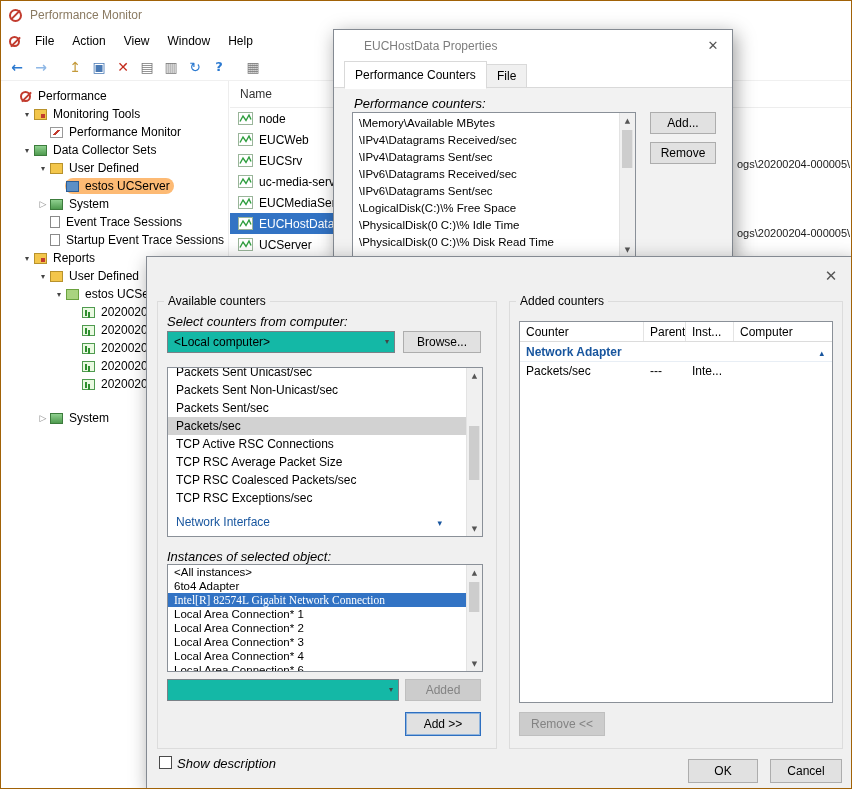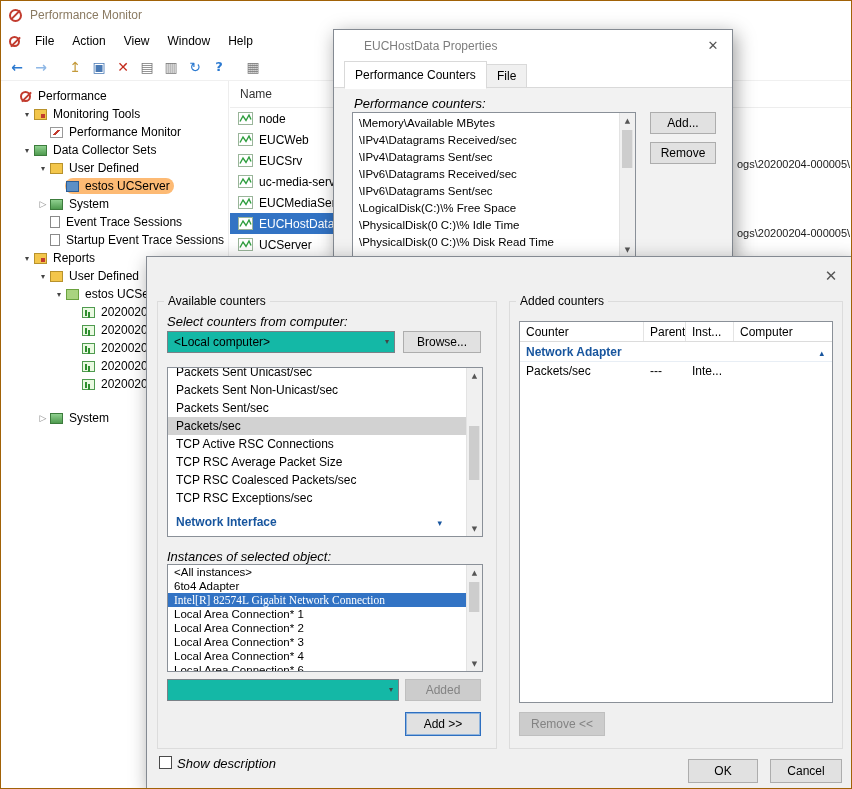--- a/index.html
+++ b/index.html
@@ -86,21 +86,21 @@
   .combo .arrow { position:absolute; right:5px; top:50%; transform:translateY(-52%); font-family:"DejaVu Sans",sans-serif; font-size:8px; color:#444; }
 
   
   .addc { left:145px; top:255px; width:707px; height:533px; z-index:10; }
   .group { position:absolute; border:1px solid #dcdcdc; }
   .grouplabel { position:absolute; top:-8px; left:6px; background:#f0f0f0; padding:0 4px; }
 
   .clist-inner { margin-top:-5px; }
   .crow { height:18px; line-height:18px; padding-left:8px; white-space:nowrap; }
   .crow.gsel { background:#d2d2d2; }
-  .crow.obj { color:#17559e; font-weight:bold; margin-top:6px; position:relative; }
+  .crow.obj { color:#17559e; font-weight:normal; margin-top:6px; position:relative; }
   .crow.obj .oc { position:absolute; right:24px; top:1px; font-family:"DejaVu Sans",sans-serif; font-size:9px; }
 
   .irow { height:14px; line-height:14px; padding-left:6px; font-size:11.5px; white-space:nowrap; }
   .irow.sel { background:#3273c4; color:#fff;font-family:Liberation Serif, serif; }
 
   .thead { display:flex; height:20px; border-bottom:1px solid #dcdcdc; }
   .th { padding:3px 0 0 6px; border-right:1px solid #e4e4e4; overflow:hidden; white-space:nowrap; }
   .c-counter{width:124px;} .c-parent{width:42px;} .c-inst{width:48px;} .c-comp{flex:1;border-right:none;}
   .grouprow { height:20px; line-height:20px; color:#17559e; font-weight:bold; padding-left:6px; position:relative; border-bottom:1px solid #e8eef5; }
   .grouprow .oc { position:absolute; right:8px; top:1px; font-family:"DejaVu Sans",sans-serif; font-size:9px; }

